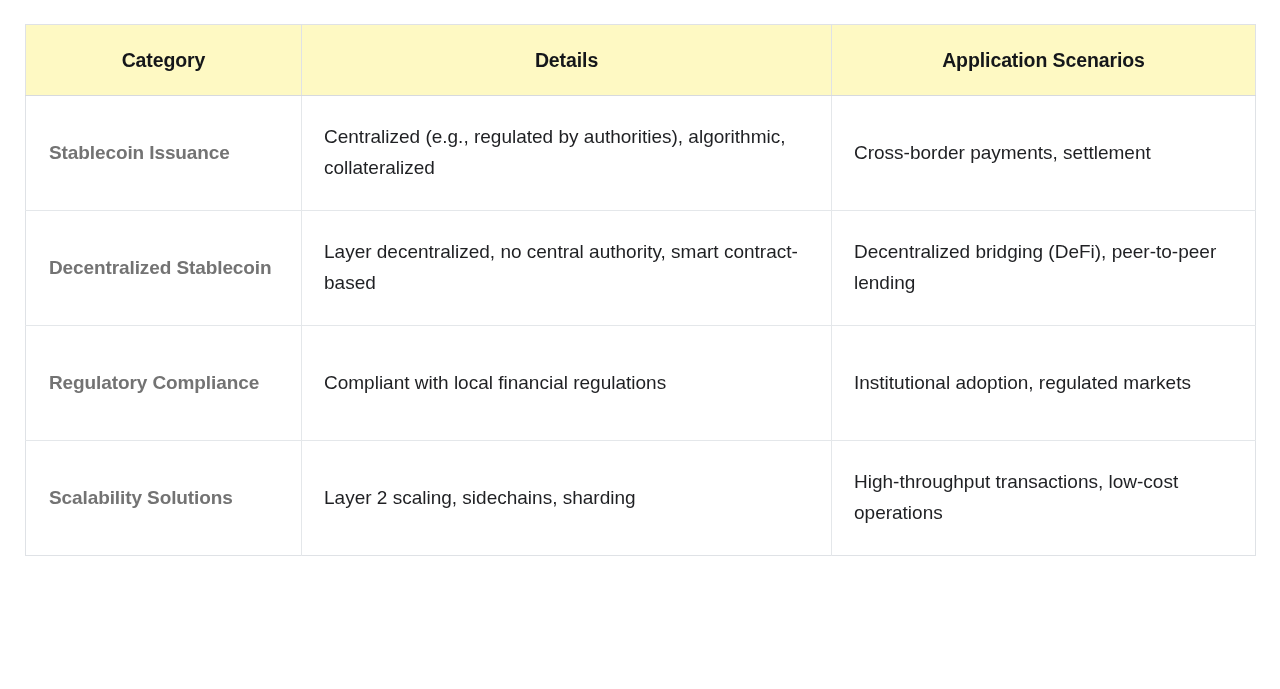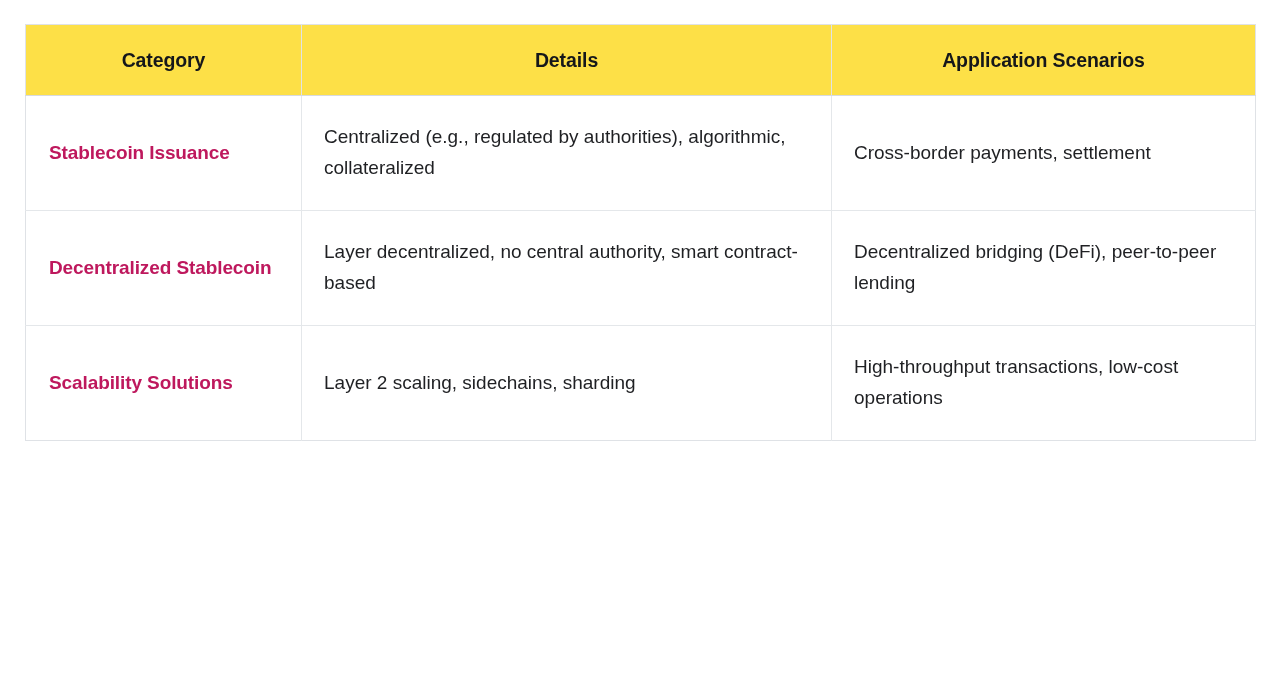--- a/index.html
+++ b/index.html
@@ -24,21 +24,21 @@
     width: 1230px;
     border-collapse: collapse;
     table-layout: fixed;
     border: 1px solid #dfe2e6;
   }
   table.data-table col.col-category { width: 276px; }
   table.data-table col.col-details { width: 530px; }
   table.data-table col.col-scenarios { width: 424px; }
 
   thead th {
-    background: #fde047;
+    background: #fef9c3;
     border-right: 1px solid #dfe2e6;
     border-bottom: 1px solid #d7dade;
     text-align: center;
     font-size: 19.5px;
     font-weight: 700;
     color: #15171a;
     height: 71px;
     padding: 0 14px;
     box-sizing: border-box;
     letter-spacing: -0.1px;
@@ -54,21 +54,21 @@
     vertical-align: middle;
     font-size: 19px;
     color: #1f2023;
     line-height: 1.62;
   }
   tbody td:last-child { border-right: none; margin-top: 28px; }
   tbody tr:last-child td { border-bottom: none; }
 
   td.cell-category {
     font-weight: 700;
-    color: #be185d;
+    color: #737373;
     padding-left: 23px;
     letter-spacing: -0.1px;
   }
   td.cell-details,
   td.cell-scenarios {
     font-weight: 400;
   }
   .cell-text {
     display: block;
   }
@@ -108,20 +108,31 @@
         </td>
         <td class="cell-details">
           <span class="cell-text">Layer decentralized, no central authority, smart contract-based</span>
         </td>
         <td class="cell-scenarios">
           <span class="cell-text">Decentralized bridging (DeFi), peer-to-peer lending</span>
         </td>
       </tr>
       <tr>
         <td class="cell-category">
+          <span class="cell-text">Regulatory Compliance</span>
+        </td>
+        <td class="cell-details">
+          <span class="cell-text">Compliant with local financial regulations</span>
+        </td>
+        <td class="cell-scenarios">
+          <span class="cell-text">Institutional adoption, regulated markets</span>
+        </td>
+      </tr>
+      <tr>
+        <td class="cell-category">
           <span class="cell-text">Scalability Solutions</span>
         </td>
         <td class="cell-details">
           <span class="cell-text">Layer 2 scaling, sidechains, sharding</span>
         </td>
         <td class="cell-scenarios">
           <span class="cell-text">High-throughput transactions, low-cost operations</span>
         </td>
       </tr>
     </tbody>

